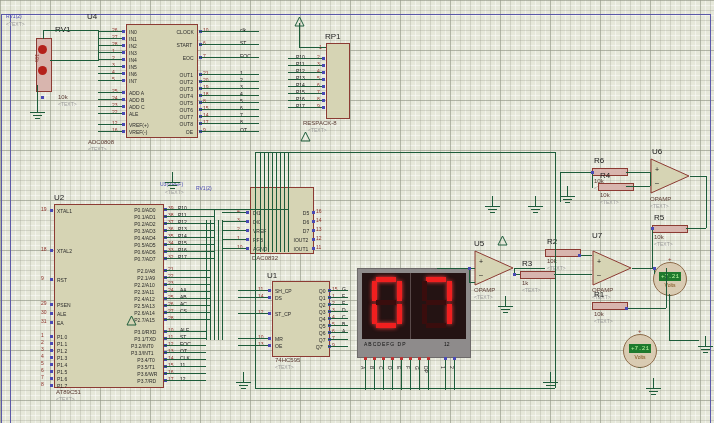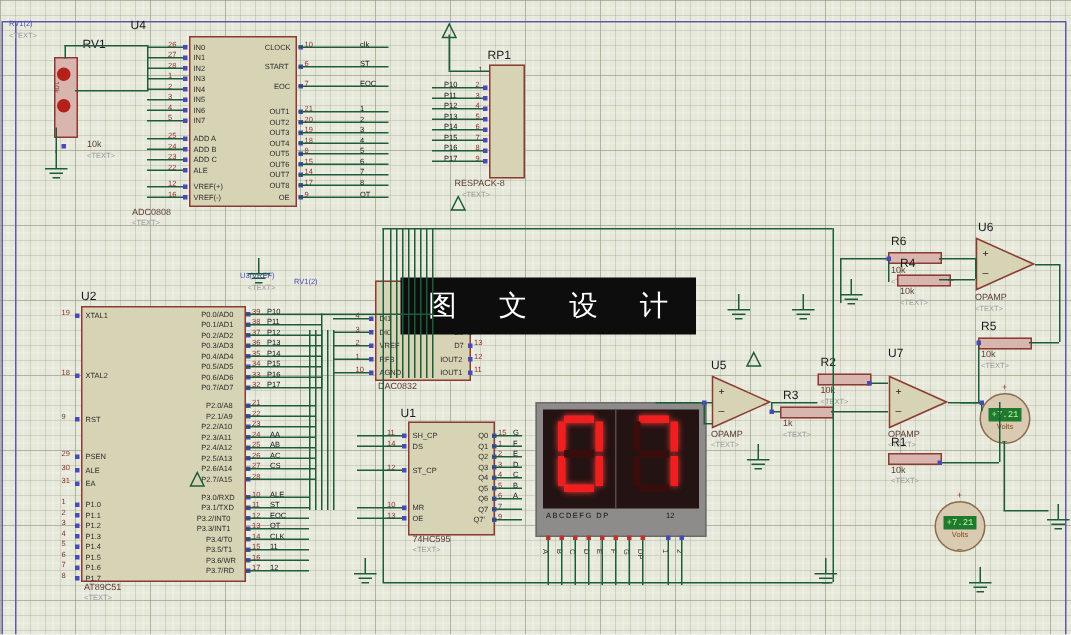--- a/index.html
+++ b/index.html
@@ -719,21 +719,20 @@
     <div style="position:absolute;left:14px;top:-7px;font-size:6px;color:#8c3b33;">+</div>
     <div style="position:absolute;left:14px;top:29px;font-size:6px;color:#1d5c3a;">–</div>
   </div>
   <div class="meter" style="left:623px;top:334px;">
     <div class="lcd">+7.21</div>
     <div class="unit">Volts</div>
     <div style="position:absolute;left:14px;top:-7px;font-size:6px;color:#8c3b33;">+</div>
     <div style="position:absolute;left:14px;top:29px;font-size:6px;color:#1d5c3a;">–</div>
   </div>
 
-  <div id="watermark">图 文 设 计</div>
 
   <div id="wires">
       <div class="wire v" style="left: 260px; top: 152px; height: 100px;"></div>
       <div class="wire v" style="left: 264px; top: 152px; height: 100px;"></div>
       <div class="wire v" style="left: 268px; top: 152px; height: 100px;"></div>
       <div class="wire v" style="left: 272px; top: 152px; height: 100px;"></div>
       <div class="wire v" style="left: 276px; top: 152px; height: 100px;"></div>
       <div class="wire v" style="left: 280px; top: 152px; height: 100px;"></div>
       <div class="wire v" style="left: 284px; top: 152px; height: 100px;"></div>
       <div class="wire v" style="left: 288px; top: 152px; height: 100px;"></div>

